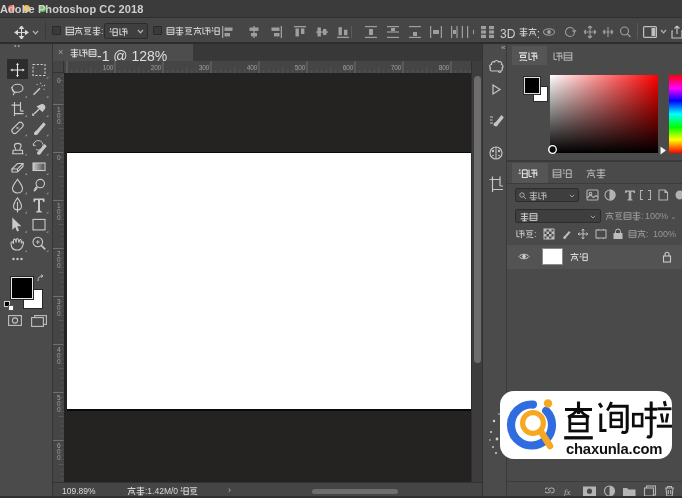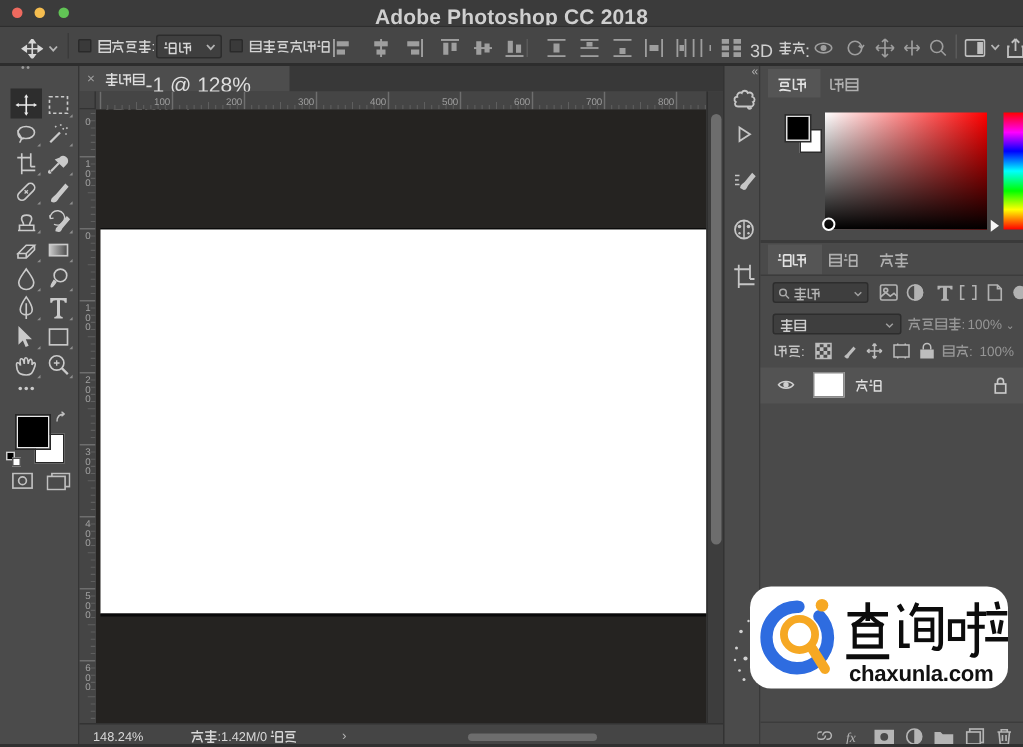--- a/index.html
+++ b/index.html
@@ -45,21 +45,21 @@
         </g>
       </symbol>
 </defs>
 </svg>
 <div id="root">
 
  <div class="ab" id="titlebar" style="left:0;top:0;width:682px;height:17px;background:#3b3b3b">
   <div class="ab" style="left:8px;top:5px;width:7px;height:7px;border-radius:50%;background:#ee6a5f"></div>
   <div class="ab" style="left:23px;top:5px;width:7px;height:7px;border-radius:50%;background:#f5bd4f"></div>
   <div class="ab" style="left:39px;top:5px;width:7px;height:7px;border-radius:50%;background:#61c455"></div>
-  <div class="ab" style="left:0;top:3px;width:682px;text-align:center;color:#cfcfcf;font-size:14px;font-weight:bold;letter-spacing:.1px">Adobe Photoshop CC 2018</div>
+  <div class="ab" style="left:0;top:3px;width:682px;text-align:left;color:#cfcfcf;font-size:11px;font-weight:bold;letter-spacing:.1px">Adobe Photoshop CC 2018</div>
  </div>
 
  <div class="ab" id="optbar" style="left:0;top:17px;width:682px;height:25px;background:#464646;border-top:1px solid #2e2e2e">
 
   <svg class="ab" style="left:14px;top:8px" width="15" height="13" viewBox="0 0 15 13">
         <g stroke="#d8d8d8" stroke-width="1.1" fill="#d8d8d8">
           <path d="M7.5 1 V12 M2 6.5 H13" fill="none"></path>
           <path d="M7.5 0 L5.7 2.5 H9.3 Z M7.5 13 L5.7 10.5 H9.3 Z M1 6.5 L3.5 4.7 V8.3 Z M14 6.5 L11.5 4.7 V8.3 Z"></path>
         </g>
       </svg>
@@ -608,21 +608,21 @@
         <text x="7.5" y="374.5" font-size="6.5" fill="#a2a2a2" text-anchor="end" font-family="Liberation Sans">6</text>
         <text x="7.5" y="380.7" font-size="6.5" fill="#a2a2a2" text-anchor="end" font-family="Liberation Sans">0</text>
         <text x="7.5" y="386.9" font-size="6.5" fill="#a2a2a2" text-anchor="end" font-family="Liberation Sans">0</text>
         <text x="7.5" y="10" font-size="6.5" fill="#a2a2a2" text-anchor="end" font-family="Liberation Sans">0</text>
       </svg>
 
   <div class="ab" style="left:418px;top:17px;width:11px;height:420.5px;background:#3d3d3d;border-left:1px solid #2f2f2f"></div>
   <div class="ab" style="left:420.5px;top:32px;width:7px;height:287px;background:#6d6d6d;border-radius:4px"></div>
 
   <div class="ab" style="left:0;top:437.5px;width:429px;height:15px;background:#454545;border-top:1px solid #333">
-    <span class="ab" style="left:9px;top:3px;font-size:8.5px;color:#d8d8d8">148.24%</span>
+    <span class="ab" style="left:9px;top:3px;font-size:8.5px;color:#d8d8d8">109.89%</span>
     <span class="ab" style="left:74px;top:3px;font-size:8.5px;color:#d8d8d8"><span class="zh"><svg width="9" height="10">
               <use href="#g2"></use>
             </svg></span><span class="zh"><svg width="9" height="10">
               <use href="#g4"></use>
             </svg></span>:1.42M/0 <span class="zh"><svg width="9" height="10">
               <use href="#g3"></use>
             </svg></span><span class="zh"><svg width="9" height="10">
               <use href="#g5"></use>
             </svg></span></span>
     <span class="ab" style="left:175px;top:2px;font-size:9px;color:#b5b5b5">›</span>

